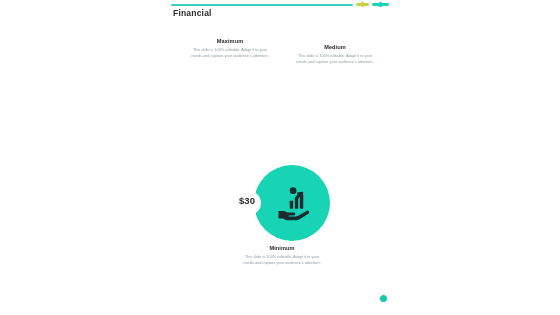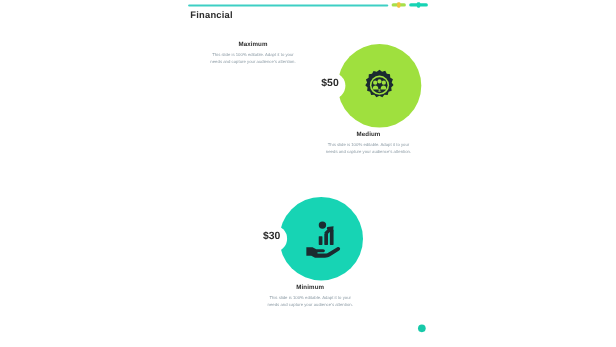--- a/index.html
+++ b/index.html
@@ -71,21 +71,21 @@
     letter-spacing: 0.2px;
   }
 
   
   .metric {
     position: absolute;
     width: 108px;
   }
   .metric.m1 { left: 8px;  top: 34px; }
   .metric.m2 { left: 113px; top: 40px; }
-  .metric.m3 { left: 60px;  top: 179px; }
+  .metric.m3 { left: 60px;  top: 165px; }
 
   .disc-row {
     position: relative;
     height: 76px;
   }
 
   
   .price {
     position: absolute;
     left: 4px;
@@ -174,40 +174,20 @@
   </div>
 
   <div id="page-title">Financial</div>
 
   <div class="metric m1">
     <div class="metric-label">Maximum</div>
     <div class="metric-desc">This slide is 100% editable. Adapt it to your needs and capture your audience's attention.</div>
   </div>
 
   <div class="metric m2">
-    <div class="disc-row">
-      <div class="disc green"></div>
-      <div class="notch"></div>
-      <div class="price">$50</div>
-      <div class="disc-icon">
-        <svg viewBox="0 0 64 64">
-          <g fill="#1B2B30">
-            <path d="M32 6l4.2 3.1 5.1-1.3 2.5 4.7 5.2.9.3 5.3 4.4 2.9-2 4.9 3 4.4-3.8 3.7.8 5.2-5 1.8-1.5 5.1-5.3-.4-3.3 4.1-4.8-2.3-4.8 2.3-3.3-4.1-5.3.4-1.5-5.1-5-1.8.8-5.2L9 31l3-4.4-2-4.9 4.4-2.9.3-5.3 5.2-.9 2.5-4.7 5.1 1.3L32 6z"></path>
-          </g>
-          <circle cx="32" cy="31" r="15.5" fill="#9FE03E"></circle>
-          <circle cx="32" cy="31" r="13" fill="#1B2B30"></circle>
-          <circle cx="25" cy="27" r="3.4" fill="#9FE03E"></circle>
-          <circle cx="39" cy="27" r="3.4" fill="#9FE03E"></circle>
-          <circle cx="32" cy="25" r="3.4" fill="#9FE03E"></circle>
-          <path d="M21 36c0-3 2.5-4.6 4.5-4.6S30 33 30 36v2h-9v-2z" fill="#9FE03E"></path>
-          <path d="M34 36c0-3 2.5-4.6 4.5-4.6S43 33 43 36v2h-9v-2z" fill="#9FE03E"></path>
-          <text x="32" y="42" font-family="'Liberation Sans',sans-serif" font-size="7" font-weight="bold" fill="#9FE03E" text-anchor="middle">$</text>
-        </svg>
-      </div>
-    </div>
     <div class="metric-label">Medium</div>
     <div class="metric-desc">This slide is 100% editable. Adapt it to your needs and capture your audience's attention.</div>
   </div>
 
   <div class="metric m3">
     <div class="disc-row">
       <div class="disc teal"></div>
       <div class="notch"></div>
       <div class="price">$30</div>
       <div class="disc-icon">

